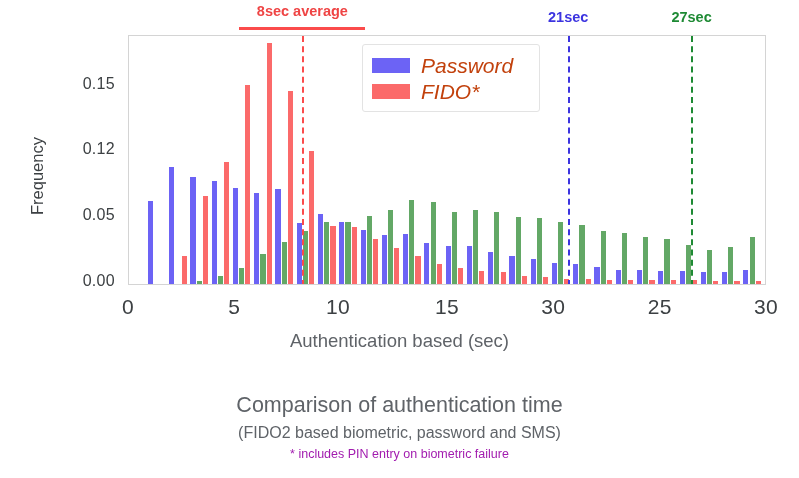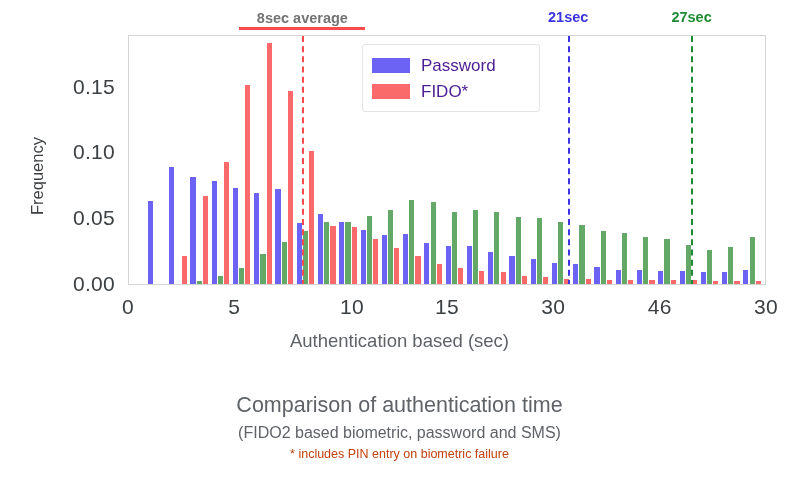--- a/index.html
+++ b/index.html
@@ -25,21 +25,21 @@
   
   .vline{position:absolute;width:0;border-left-width:2.4px;border-left-style:dashed;}
   .vline-label{
     position:absolute;font-size:14.5px;font-weight:bold;
     white-space:nowrap;text-align:center;
   }
   .vline-underline{position:absolute;height:2.6px;}
 
   
   .ytick{
-    position:absolute;font-size:21px;color:#3c4043;
+    position:absolute;font-size:16px;color:#3c4043;
     text-align:right;white-space:nowrap;letter-spacing:.3px;
   }
   .xtick{
     position:absolute;font-size:21px;color:#3c4043;
     text-align:center;white-space:nowrap;letter-spacing:.3px;
   }
   .ylabel{
     position:absolute;font-size:16.5px;color:#3c4043;
     transform-origin:0 0;transform:rotate(-90deg);white-space:nowrap;
   }
@@ -48,46 +48,46 @@
     width:100%;text-align:center;white-space:nowrap;
   }
 
   
   .legend{
     position:absolute;background:#fff;border:1.5px solid #e3e3e3;
     border-radius:3px;box-sizing:border-box;padding:7px 12px 7px 9px;
   }
   .legend-row{display:flex;align-items:center;height:26px;}
   .legend-swatch{width:38px;height:15px;margin-right:11px;flex:0 0 auto;}
-  .legend-text{font-size:17px;color:#4c1d95;white-space:nowrap;line-height:1;}
+  .legend-text{font-size:21px;color:#c2410c;white-space:nowrap;line-height:1;font-style:italic;}
 
   
   .cap{position:absolute;width:100%;text-align:center;white-space:nowrap;}
   .cap-title{font-size:21.5px;color:#5f6368;}
   .cap-sub{font-size:16px;color:#5f6368;}
-  .cap-foot{font-size:12.5px;color:#c2410c;}
+  .cap-foot{font-size:12.5px;color:#a21caf;}
 </style>
 </head>
 <body>
 
 <div id="stage">
 
   <div id="marker-labels">
-      <div class="vline-label" style="color: #737373; left: 212.387px; width: 180px; top: 10px;">8sec average</div>
+      <div class="vline-label" style="color: #ef4444; left: 212.387px; width: 180px; top: 3px;">8sec average</div>
       <div class="vline-underline" style="background: rgb(251, 75, 75); left: 239.387px; width: 126px; top: 27px;"></div>
       <div class="vline-label" style="color: rgb(60, 52, 224); left: 478.22px; width: 180px; top: 9px;">21sec</div>
       <div class="vline-label" style="color: rgb(30, 138, 52); left: 601.567px; width: 180px; top: 9px;">27sec</div>
     </div>
 
   <div class="ylabel" id="ylabel" style="left: 28px; top: 215px;">Frequency</div>
 
   <div id="yticks">
       <div class="ytick" style="left: 35px; width: 80px; top: 272px;">0.00</div>
       <div class="ytick" style="left: 35px; width: 80px; top: 206.211px;">0.05</div>
-      <div class="ytick" style="left: 35px; width: 80px; top: 140.421px;">0.10</div>
+      <div class="ytick" style="left: 35px; width: 80px; top: 140.421px;">0.12</div>
       <div class="ytick" style="left: 35px; width: 80px; top: 74.6316px;">0.15</div>
     </div>
 
   <div class="plot-frame" id="plot" style="left: 128px; top: 35px; width: 638px; height: 250px;">
     <div class="plot-inner" id="plot-inner">
         <div class="bar" style="left: 18.85px; width: 5.2px; height: 82.89px; background: rgb(108, 99, 245);"></div>
         <div class="bar" style="left: 40.11px; width: 5.2px; height: 117.11px; background: rgb(108, 99, 245);"></div>
         <div class="bar" style="left: 61.38px; width: 5.2px; height: 106.58px; background: rgb(108, 99, 245);"></div>
         <div class="bar" style="left: 82.65px; width: 5.2px; height: 102.63px; background: rgb(108, 99, 245);"></div>
         <div class="bar" style="left: 103.91px; width: 5.2px; height: 96.05px; background: rgb(108, 99, 245);"></div>
@@ -172,24 +172,24 @@
         <div class="bar" style="left: 626.71px; width: 5.2px; height: 2.63px; background: rgb(251, 106, 106);"></div>
         <div class="vline" style="left: 173.187px; top: 0px; height: 250px; border-left-color: rgb(251, 75, 75);"></div>
         <div class="vline" style="left: 439.02px; top: 0px; height: 250px; border-left-color: rgb(60, 52, 224);"></div>
         <div class="vline" style="left: 562.367px; top: 0px; height: 250px; border-left-color: rgb(30, 138, 52);"></div>
       </div>
   </div>
 
   <div id="xticks">
       <div class="xtick" style="left: 88px; width: 80px; top: 295px;">0</div>
       <div class="xtick" style="left: 194.333px; width: 80px; top: 295px;">5</div>
-      <div class="xtick" style="left: 312px; width: 80px; top: 295px;">10</div>
+      <div class="xtick" style="left: 298px; width: 80px; top: 295px;">10</div>
       <div class="xtick" style="left: 407px; width: 80px; top: 295px;">15</div>
       <div class="xtick" style="left: 513.333px; width: 80px; top: 295px;">30</div>
-      <div class="xtick" style="left: 619.667px; width: 80px; top: 295px;">46</div>
+      <div class="xtick" style="left: 619.667px; width: 80px; top: 295px;">25</div>
       <div class="xtick" style="left: 726px; width: 80px; top: 295px;">30</div>
     </div>
 
   <div class="xlabel" id="xlabel" style="left: 0px; top: 330px;">Authentication based (sec)</div>
 
   <div class="legend" id="legend" style="left: 362px; top: 44px; width: 178px;">
       <div class="legend-row">
         <span class="legend-swatch" style="background: rgb(108, 99, 245);"></span>
         <span class="legend-text">Password</span>
       </div>

